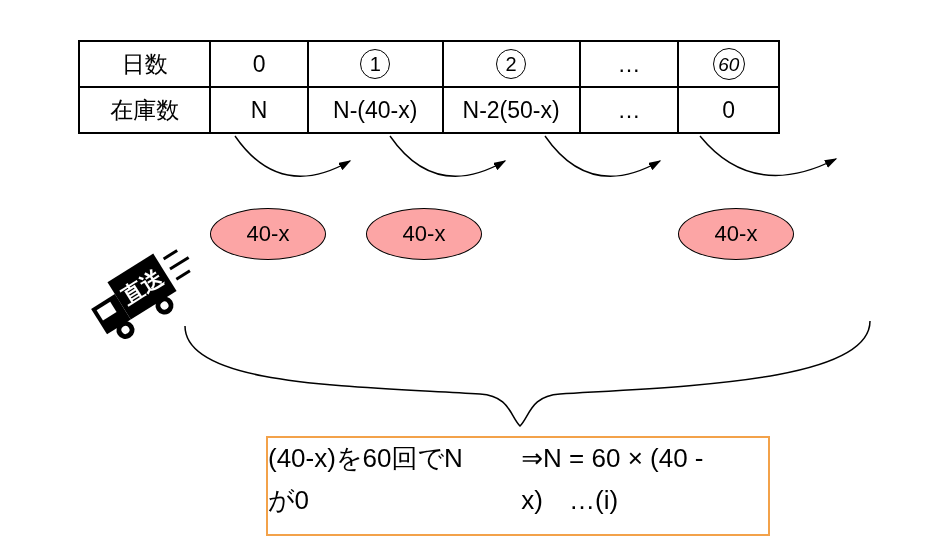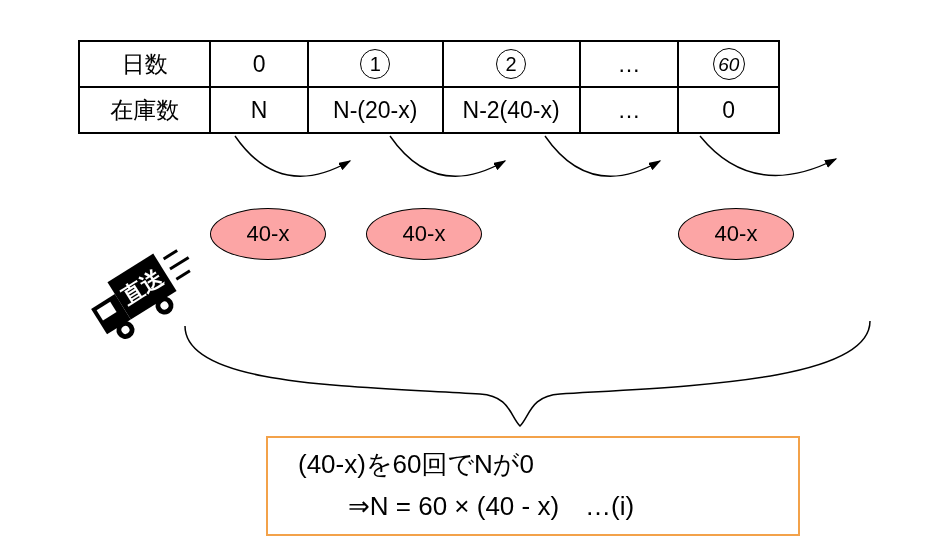--- a/index.html
+++ b/index.html
@@ -77,23 +77,21 @@
 
   
   .conc {
     position: absolute;
     left: 266px;
     top: 400px;
     width: 500px;
     height: 96px;
     border: 2px solid #f3a24a;
     display: flex;
-    flex-direction: column;
     justify-content: center;
-    padding-left: 30px;
     font-size: 26px;
     line-height: 1.6;
   }
 </style>
 </head>
 <body>
 
 <div class="stage">
 
   <table class="tbl">
@@ -102,22 +100,22 @@
       <td class="c0">日数</td>
       <td class="c1">0</td>
       <td class="c2"><span class="circled">1</span></td>
       <td class="c3"><span class="circled">2</span></td>
       <td class="c4">…</td>
       <td class="c5"><span class="circled circled-big">60</span></td>
     </tr>
     <tr>
       <td class="c0">在庫数</td>
       <td class="c1">N</td>
-      <td class="c2">N-(20-x)</td>
-      <td class="c3">N-2(40-x)</td>
+      <td class="c2">N-(40-x)</td>
+      <td class="c3">N-2(50-x)</td>
       <td class="c4">…</td>
       <td class="c5">0</td>
     </tr>
   </tbody>
     </table>
 
   <svg class="svg-abs" width="946" height="260" style="left:0;top:0;pointer-events:none;">
     <defs>
       <marker id="arr" markerWidth="10" markerHeight="10" refX="8" refY="3" orient="auto" markerUnits="strokeWidth">
         <path d="M0,0 L9,3 L0,6 Z" fill="#000"></path>

